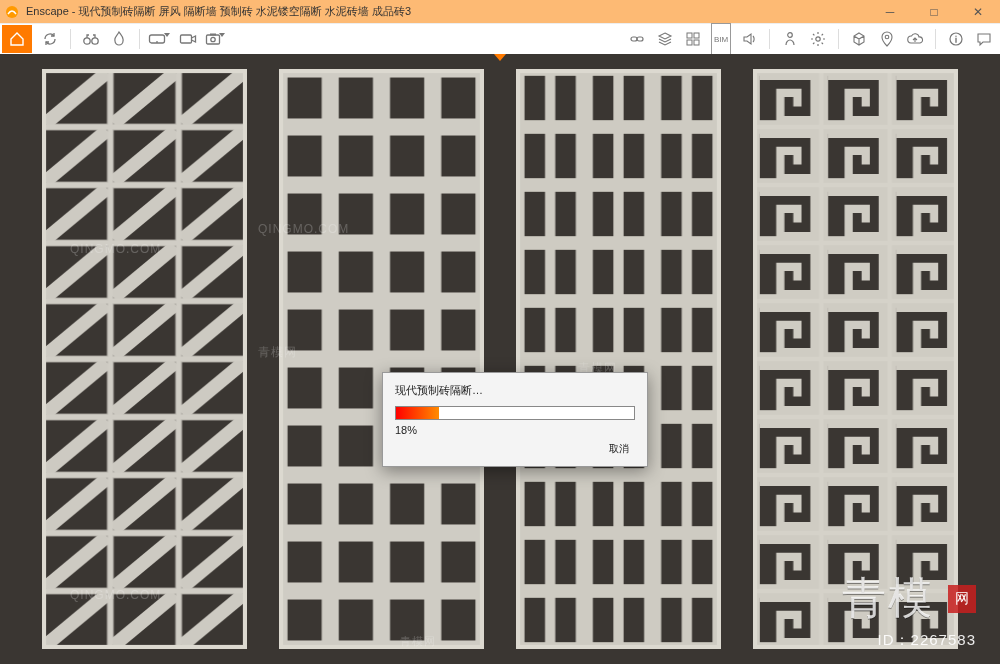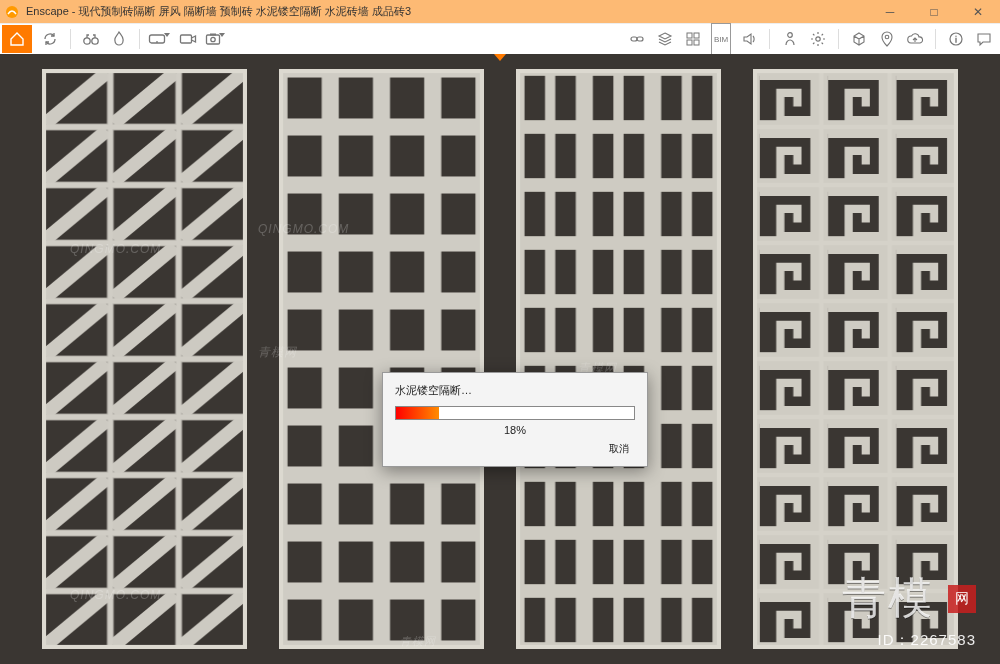--- a/index.html
+++ b/index.html
@@ -78,21 +78,21 @@
       border-top: 7px solid #ff7a00;
     }
     
     .panel {
       width: 205px;
       height: 580px;
       background: linear-gradient(180deg,#b9b7b1,#a3a19a);
     }
     .panel svg { width: 100%; height: 100%; display: block; }
     
-    .wm { position: absolute; color: rgba(255,255,255,0.22); font-size: 12px; letter-spacing: 1px; pointer-events: none; font-style: italic;}
+    .wm { position: absolute; color: rgba(255,255,255,0.22); font-size: 12px; letter-spacing: 1px; pointer-events: none;}
     .wm-big { position: absolute; right: 24px; bottom: 36px; display: flex; align-items: center; pointer-events:none;gap:10px; }
     .wm-big .ch { color: rgba(255,255,255,0.8); font-size: 44px; font-family: "KaiTi","STKaiti",serif; letter-spacing: 2px; text-shadow: 0 1px 0 rgba(0,0,0,0.4);}
     .wm-big .sq { width:28px;height:28px; background: rgba(200,30,30,0.85); margin-left:4px; display:flex; align-items:center; justify-content:center; color:#fff; font-size:14px; font-family:"KaiTi",serif;}
     .id-label { position:absolute; right:24px; bottom:14px; color: rgba(255,255,255,0.9); font-size:15px; letter-spacing:1px;}
     
     .dialog {
       position: absolute;
       top: 318px; left: 382px;
       width: 266px;
       background: #f4f4f4;
@@ -105,21 +105,21 @@
     .dialog-title { margin-bottom: 8px; }
     .progress {
       width: 100%; height: 14px;
       border: 1px solid #888; background: #fff;
       position: relative; overflow: hidden;
     }
     .progress-fill {
       height: 100%;
       background: linear-gradient(90deg,#ff0000 0%, #ff8c00 100%);
     }
-    .progress-label { text-align: center; font-size: 11px; margin-top: 4px; }
+    .progress-label { text-align: left; font-size: 11px; margin-top: 4px; }
     .dialog-footer { display:flex; justify-content:flex-end; margin-top:4px;}
     .cancel-btn { font-size: 10px; padding: 2px 6px; color:#222; }
   </style>
 </head>
 <body>
 
 <div class="titlebar">
   <span class="titlebar-icon">
     <svg viewBox="0 0 16 16">
         <circle cx="8" cy="8" r="6" fill="#ff9a00"></circle>
@@ -326,21 +326,21 @@
   <div class="wm" style="top:534px; left:70px;">QINGMO.COM</div>
   <div class="wm" style="top:580px; left:400px;font-size:11px;">青模网</div>
 
   <div class="wm-big">
     <span class="ch">青模</span>
     <span class="sq">网</span>
   </div>
   <div class="id-label">ID：2267583</div>
 
   <div class="dialog">
-    <div class="dialog-title">水泥镂空隔断…</div>
+    <div class="dialog-title">现代预制砖隔断…</div>
     <div class="progress">
       <div class="progress-fill" style="width:18%"></div>
     </div>
     <div class="progress-label">18%</div>
     <div class="dialog-footer">
       <span class="cancel-btn">取消</span>
     </div>
   </div>
 </div>
 

